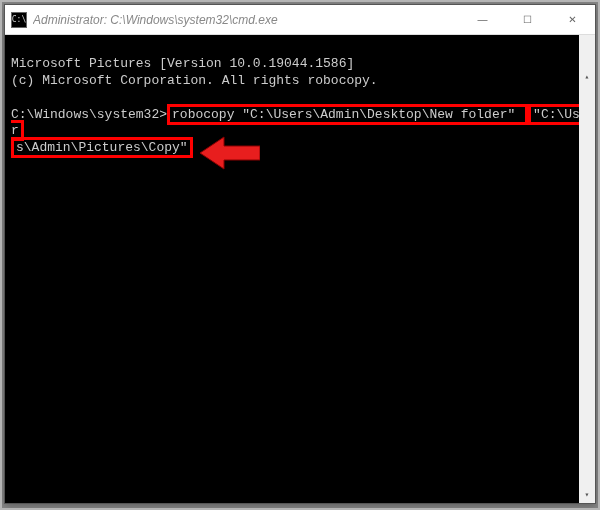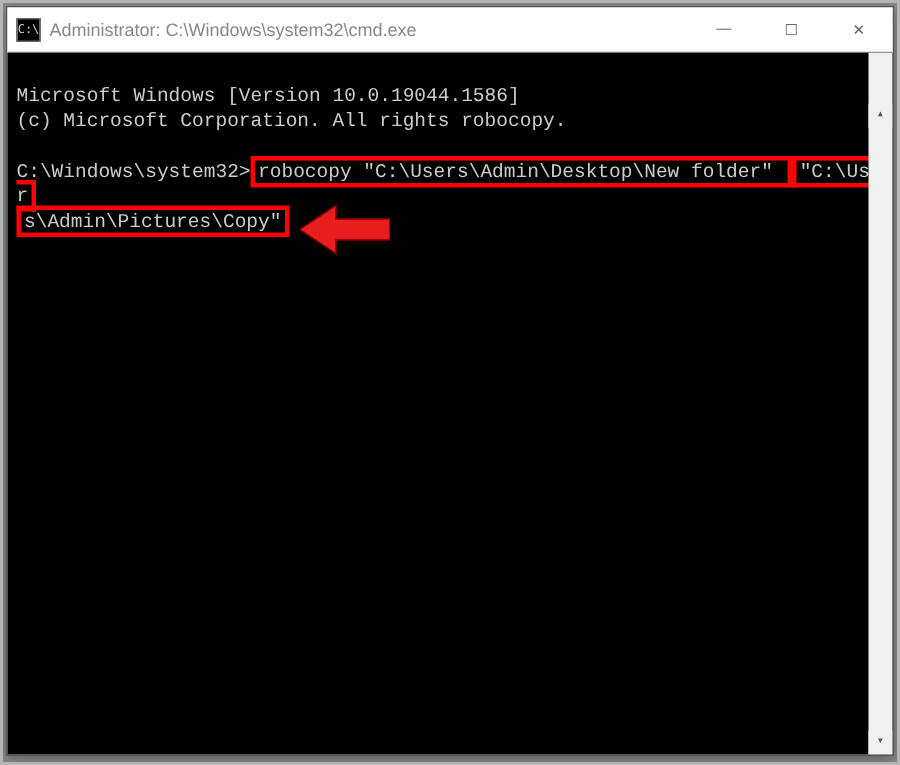--- a/index.html
+++ b/index.html
@@ -43,20 +43,21 @@
       align-items: center;
       justify-content: center;
       color: #ccc;
       font-size: 8px;
       font-family: monospace;
     }
     .titlebar-title {
       flex: 1;
       white-space: nowrap;
       overflow: hidden;
+      font-style: italic;
     }
     .win-controls {
       display: flex;
       height: 100%;
     }
     .win-btn {
       width: 45px;
       height: 100%;
       display: flex;
       align-items: center;
@@ -124,21 +125,21 @@
     <div class="titlebar-icon">C:\</div>
     <div class="titlebar-title">Administrator: C:\Windows\system32\cmd.exe</div>
     <div class="win-controls">
       <div class="win-btn">—</div>
       <div class="win-btn">☐</div>
       <div class="win-btn close">✕</div>
     </div>
   </div>
 
   <div class="terminal">
-<span>Microsoft Windows [Version 10.0.19044.1586]</span>
+<span>Microsoft Pictures [Version 10.0.19044.1586]</span>
 <span>(c) Microsoft Corporation. All rights robocopy.</span>
 
 <span>C:\Windows\system32&gt;</span><span class="hl">robocopy "C:\Users\Admin\Desktop\New folder" </span><span class="hl">"C:\User</span>
 <span class="hl">s\Admin\Pictures\Copy"</span>
 
     <svg class="arrow" viewBox="0 0 60 40">
       <polygon points="0,20 24,4 24,13 60,13 60,27 24,27 24,36" fill="#e81e1e" stroke="#8b0000" stroke-width="1"></polygon>
     </svg>
 
     <div class="scrollbar">

